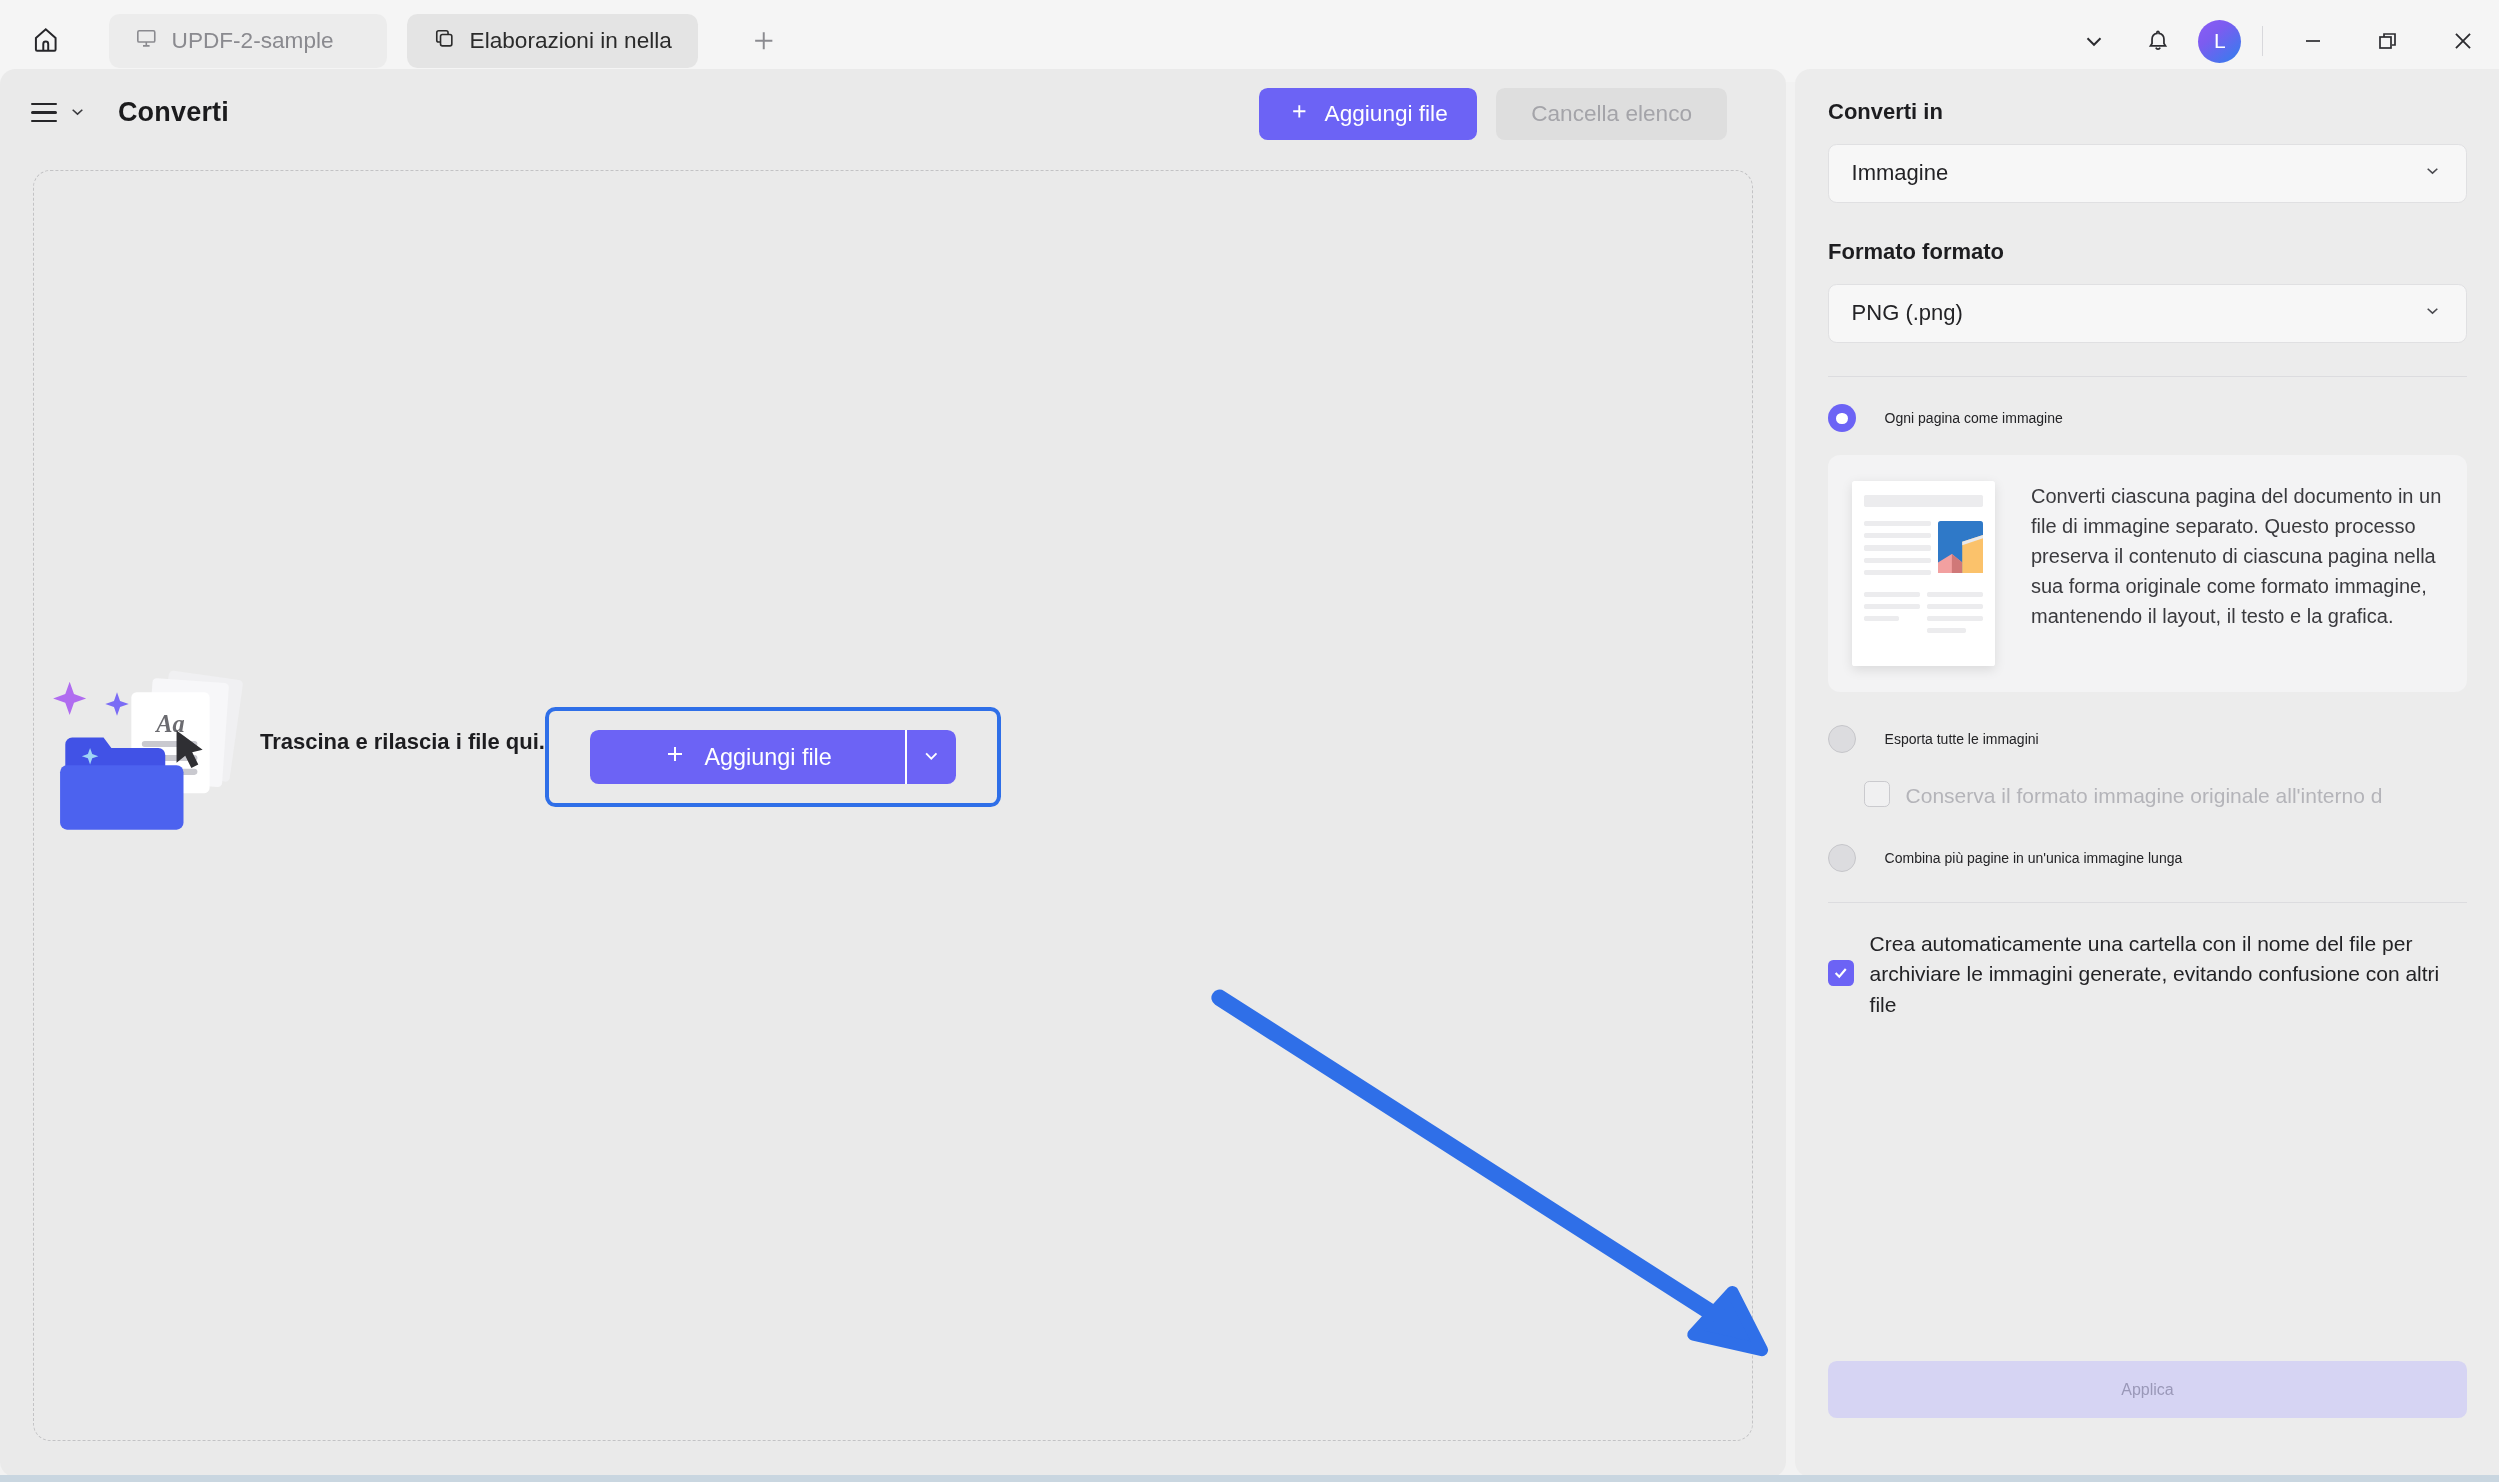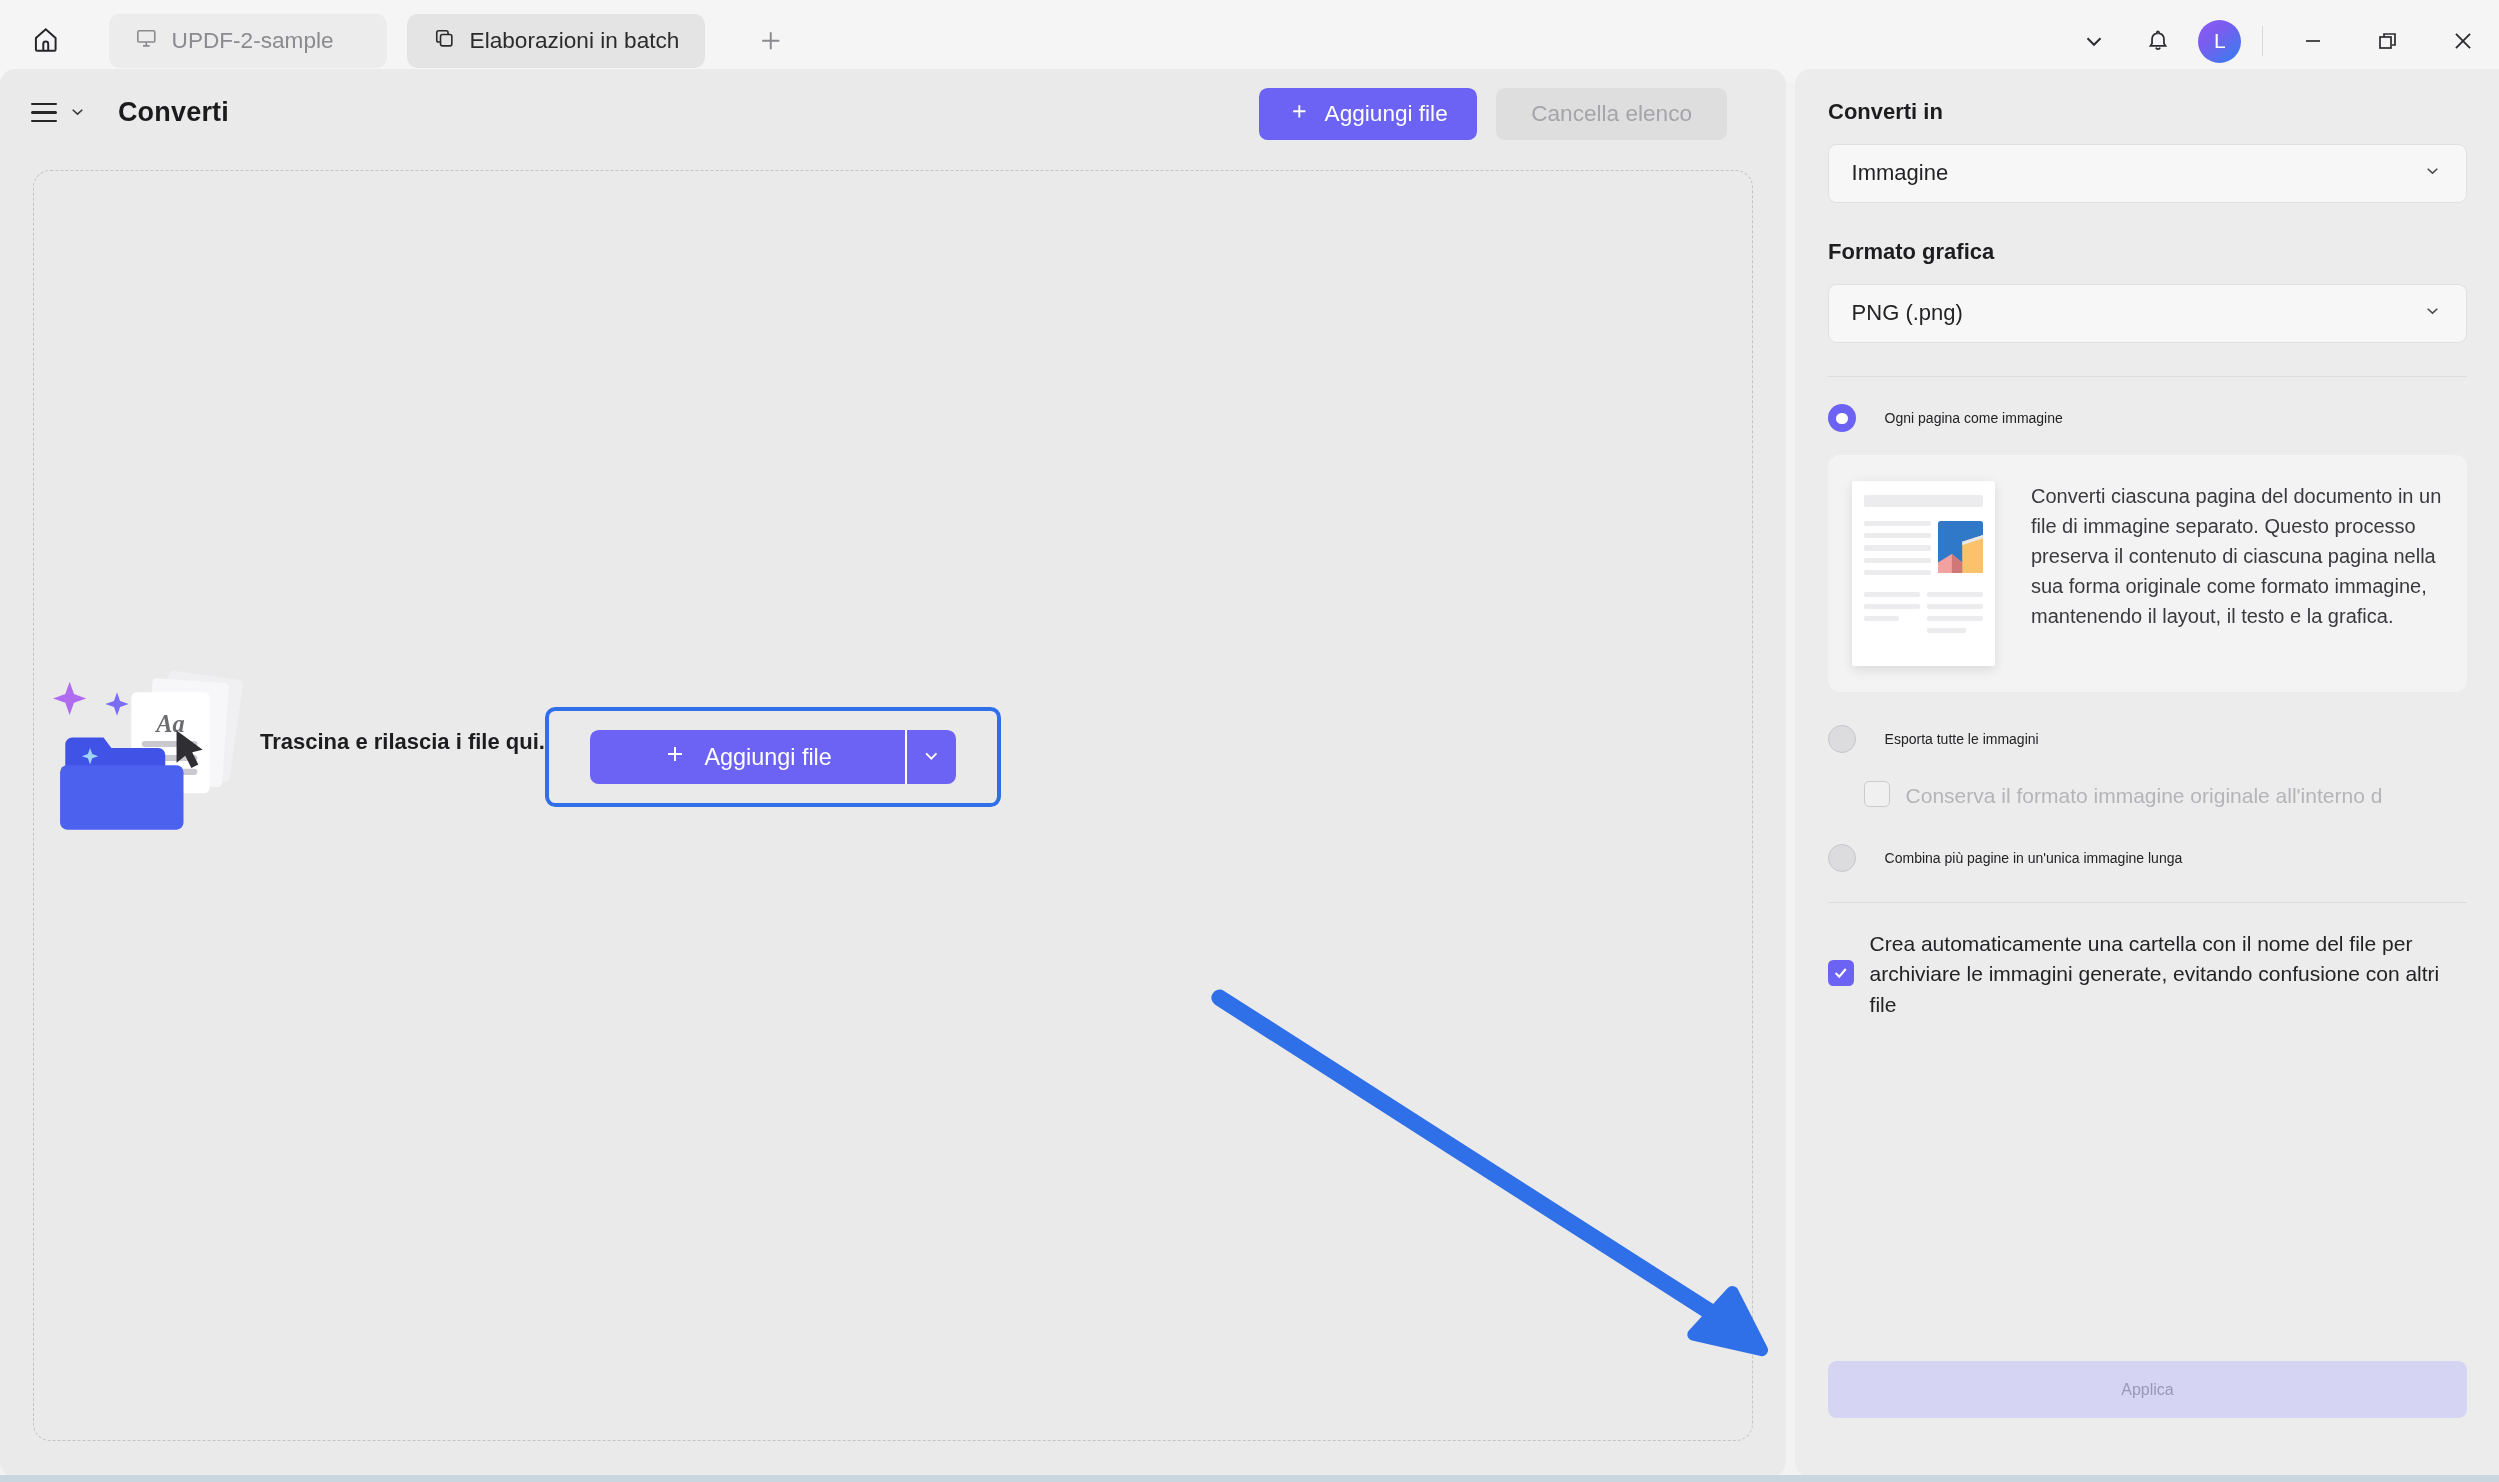--- a/index.html
+++ b/index.html
@@ -216,21 +216,21 @@
       </span>
       <span class="tab-label">UPDF-2-sample</span>
     </div>
     <div class="tab active">
       <span>
         <svg width="22.6" height="22.6" viewBox="0 0 24 24" fill="none" stroke="#2b2b2b" stroke-width="1.7">
           <rect x="8" y="8" width="12" height="12" rx="2"></rect>
             <path d="M16 8V6a2 2 0 0 0-2-2H6a2 2 0 0 0-2 2v8a2 2 0 0 0 2 2h2"></path>
         </svg>
       </span>
-      <span class="tab-label">Elaborazioni in batch</span>
+      <span class="tab-label">Elaborazioni in nella</span>
     </div>
     <div class="newtab">
       <svg width="29.5" height="29.5" viewBox="0 0 24 24" fill="none" stroke="#8b8b90" stroke-width="1.6">
           <path d="M12 5v14M5 12h14"></path>
         </svg>
     </div>
   </div>
 
   <div class="titlebar-right">
     <div class="tb-icon">
@@ -363,21 +363,21 @@
       <span>Immagine</span>
       <span>
         <svg width="21" height="21" viewBox="0 0 24 24" fill="none" stroke="#4a4a4f" stroke-width="1.8">
             <path d="M6.5 10 12 15 17.5 10"></path>
           </svg>
       </span>
     </div>
   </div>
 
   <div class="rp-pad" style="padding-top:36px;">
-    <div class="rp-section-label">Formato grafica</div>
+    <div class="rp-section-label">Formato formato</div>
     <div class="select">
       <span>PNG (.png)</span>
       <span>
         <svg width="21" height="21" viewBox="0 0 24 24" fill="none" stroke="#4a4a4f" stroke-width="1.8">
             <path d="M6.5 10 12 15 17.5 10"></path>
           </svg>
       </span>
     </div>
   </div>
 

